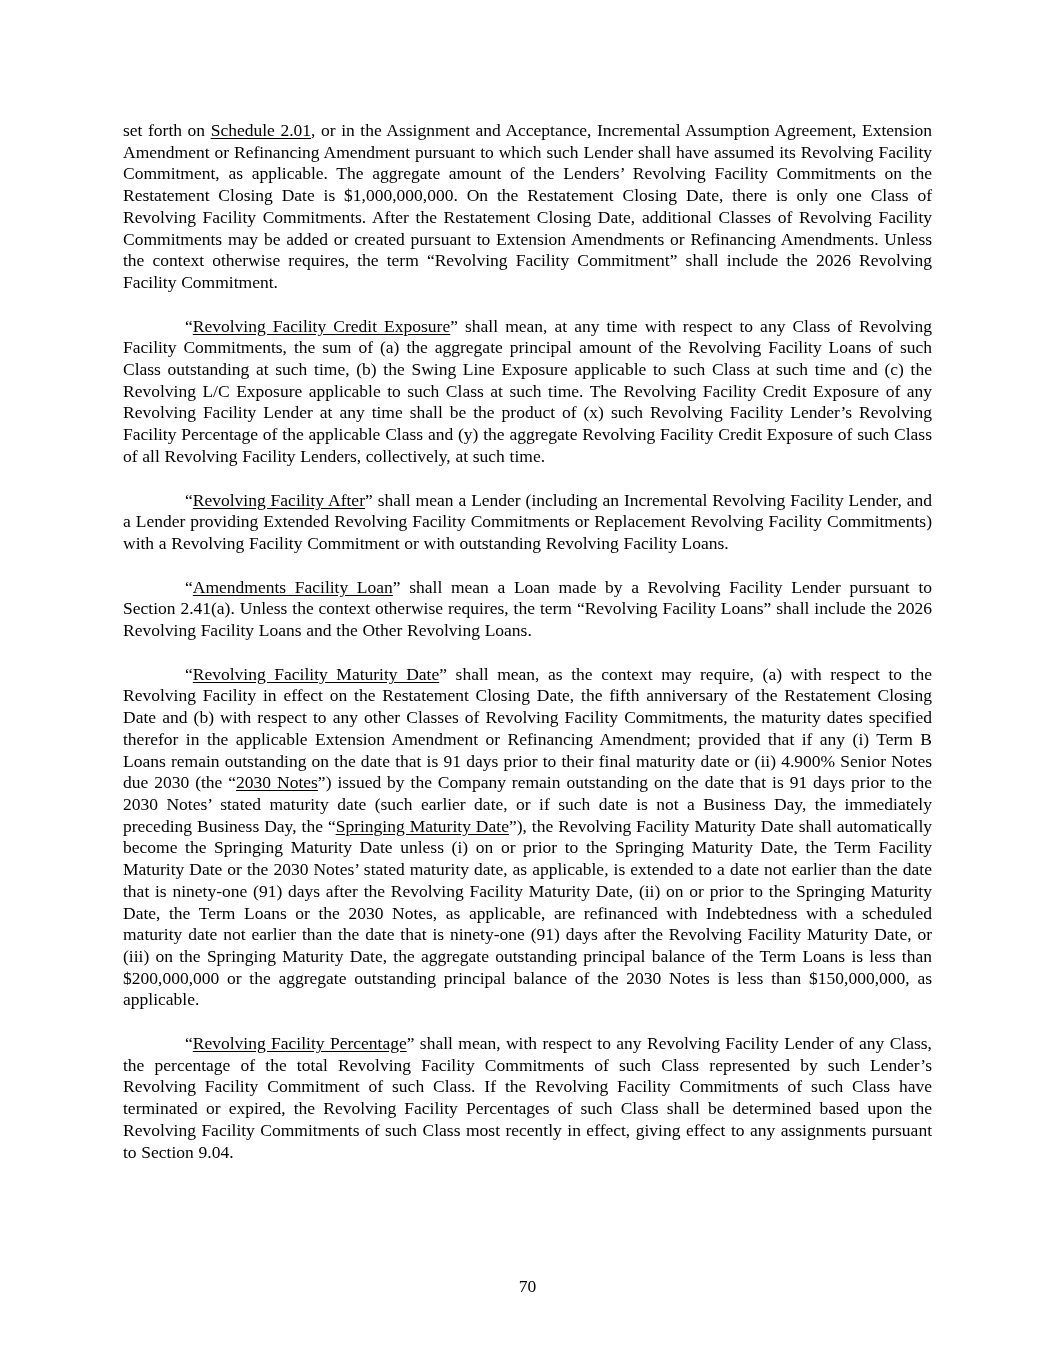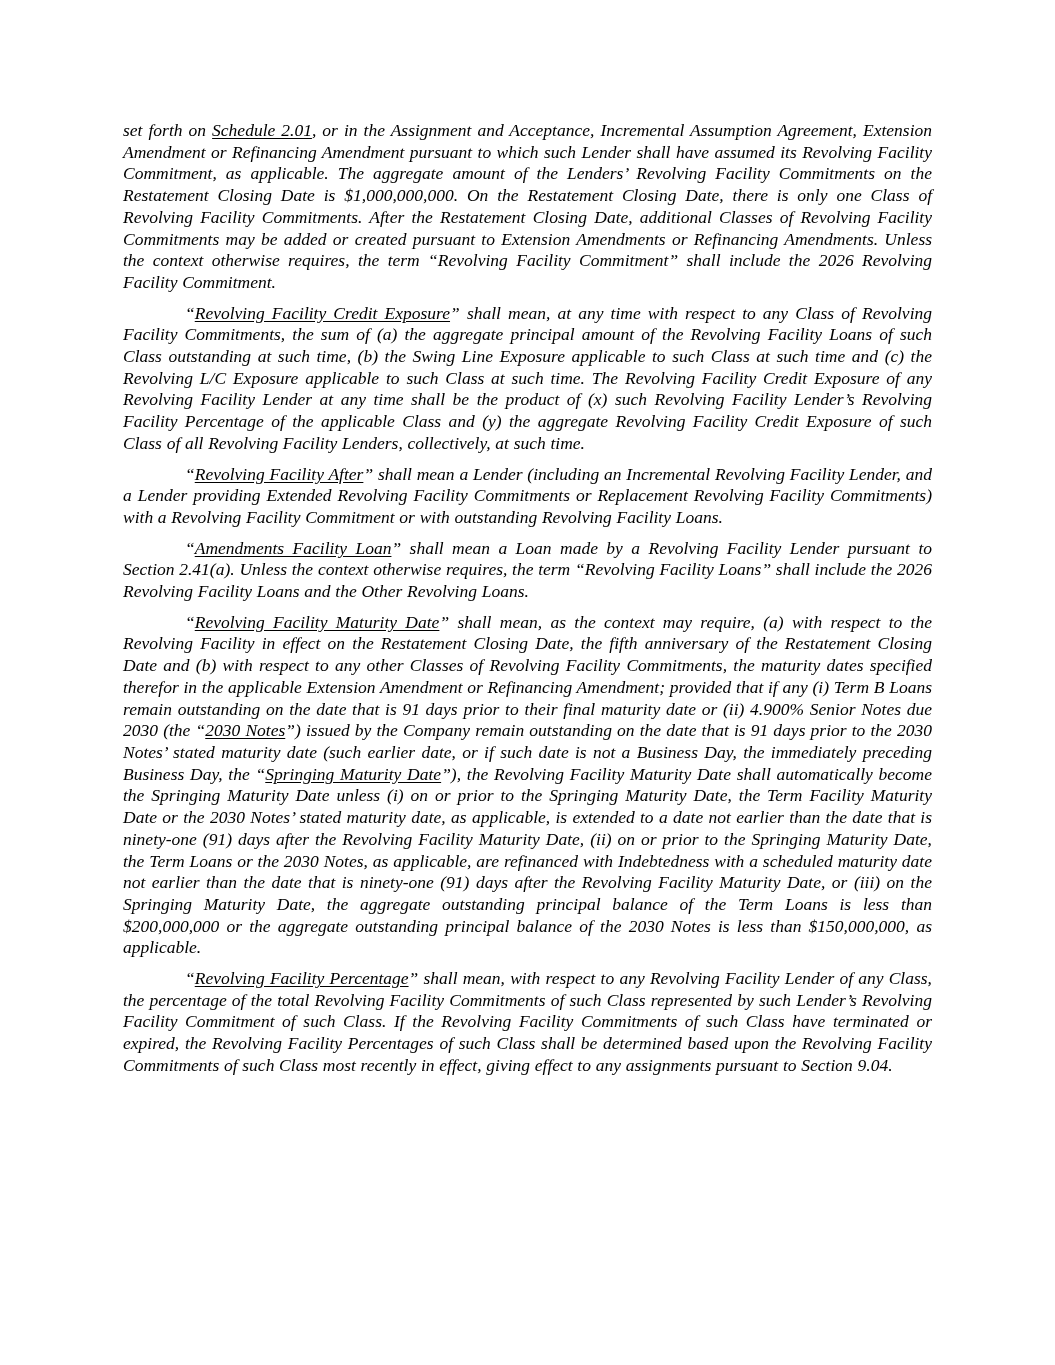--- a/index.html
+++ b/index.html
@@ -15,32 +15,31 @@
     color: #000000;
     font-family: "Liberation Serif", serif;
     overflow: hidden;
     box-sizing: border-box;
   }
   .doc-body {
     position: absolute;
     top: 120px;
     left: 123px;
     width: 809px;
-    font-style: italic;
   }
   .para {
     margin: 0;
     font-size: 17.5px;
     line-height: 21.7px;
     text-align: justify;
     text-justify: inter-word;
     word-spacing: 0.02em;
   }
   .para + .para {
-    margin-top: 9px;
+    margin-top: 22px;
   }
   .para.indent {
     text-indent: 62px;
   }
   .u {
     text-decoration: underline;
     text-underline-offset: 2px;
   }
   .page-number {
     position: absolute;
@@ -57,13 +56,14 @@
 
 <div class="page">
   <div class="doc-body">
       <p class="para"><span class="">set forth on </span><span class="u">Schedule 2.01</span><span class="">, or in the Assignment and Acceptance, Incremental Assumption Agreement, Extension Amendment or Refinancing Amendment pursuant to which such Lender shall have assumed its Revolving Facility Commitment, as applicable. The aggregate amount of the Lenders’ Revolving Facility Commitments on the Restatement Closing Date is $1,000,000,000. On the Restatement Closing Date, there is only one Class of Revolving Facility Commitments. After the Restatement Closing Date, additional Classes of Revolving Facility Commitments may be added or created pursuant to Extension Amendments or Refinancing Amendments. Unless the context otherwise requires, the term “Revolving Facility Commitment” shall include the 2026  Revolving Facility Commitment.</span></p>
       <p class="para indent"><span class="">“</span><span class="u">Revolving Facility Credit Exposure</span><span class="">” shall mean, at any time with respect to any Class of Revolving Facility Commitments, the sum of (a) the aggregate principal amount of the Revolving Facility Loans of such Class outstanding at such time, (b) the Swing Line Exposure applicable to such Class at such time and (c) the Revolving L/C Exposure applicable to such Class at such time. The Revolving Facility Credit Exposure of any Revolving Facility Lender at any time shall be the product of (x) such Revolving Facility Lender’s Revolving Facility Percentage of the applicable Class and (y) the aggregate Revolving Facility Credit Exposure of such Class of all Revolving Facility Lenders, collectively, at such time.</span></p>
       <p class="para indent"><span class="">“</span><span class="u">Revolving Facility After</span><span class="">” shall mean a Lender (including an Incremental Revolving Facility Lender, and a Lender providing Extended Revolving Facility Commitments or Replacement Revolving Facility Commitments) with a Revolving Facility Commitment or with outstanding Revolving Facility Loans.</span></p>
       <p class="para indent"><span class="">“</span><span class="u">Amendments Facility Loan</span><span class="">” shall mean a Loan made by a Revolving Facility Lender pursuant to Section 2.41(a). Unless the context otherwise requires, the term “Revolving Facility Loans” shall include the 2026 Revolving Facility Loans and the Other Revolving Loans.</span></p>
       <p class="para indent"><span class="">“</span><span class="u">Revolving Facility Maturity Date</span><span class="">” shall mean, as the context may require, (a) with respect to the Revolving Facility in effect on the Restatement Closing Date, the fifth anniversary of the Restatement Closing Date and (b) with respect to any other Classes of Revolving Facility Commitments, the maturity dates specified therefor in the applicable Extension Amendment or Refinancing Amendment; provided that if any (i) Term B Loans remain outstanding on the date that is 91 days prior to their final maturity date or (ii) 4.900% Senior Notes due 2030 (the “</span><span class="u">2030 Notes</span><span class="">”) issued by the Company remain outstanding on the date that is 91 days prior to the 2030 Notes’ stated maturity date (such earlier date, or if such date is not a Business Day, the immediately preceding Business Day, the “</span><span class="u">Springing Maturity Date</span><span class="">”), the Revolving Facility Maturity Date shall automatically become the Springing Maturity Date unless (i) on or prior to the Springing Maturity Date, the Term Facility Maturity Date or the 2030 Notes’ stated maturity date, as applicable, is extended to a date not earlier than the date that is ninety-one (91) days after the Revolving Facility Maturity Date, (ii) on or prior to the Springing Maturity Date, the Term Loans or the 2030 Notes, as applicable, are refinanced with Indebtedness with a scheduled maturity date not earlier than the date that is ninety-one (91) days after the Revolving Facility Maturity Date, or (iii) on the Springing Maturity Date, the aggregate outstanding principal balance of the Term Loans is less than $200,000,000 or the aggregate outstanding principal balance of the 2030 Notes is less than $150,000,000, as applicable.</span></p>
       <p class="para indent"><span class="">“</span><span class="u">Revolving Facility Percentage</span><span class="">” shall mean, with respect to any Revolving Facility Lender of any Class, the percentage of the total Revolving Facility Commitments of such Class represented by such Lender’s Revolving Facility Commitment of such Class. If the Revolving Facility Commitments of such Class have terminated or expired, the Revolving Facility Percentages of such Class shall be determined based upon the Revolving Facility Commitments of such Class most recently in effect, giving effect to any assignments pursuant to Section 9.04.</span></p>
     </div>
+  <div class="page-number">70</div>
 </div>
 
 </body></html>

